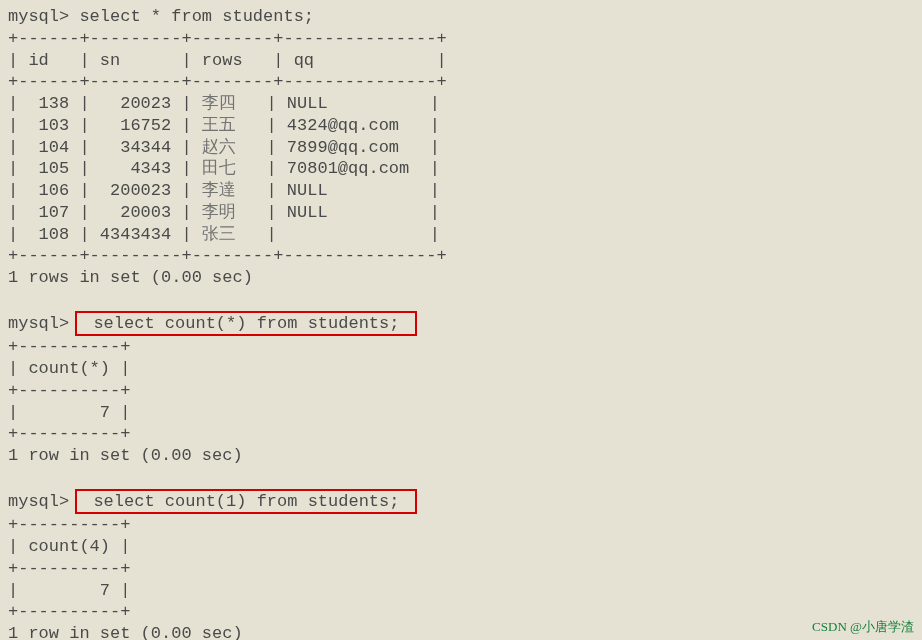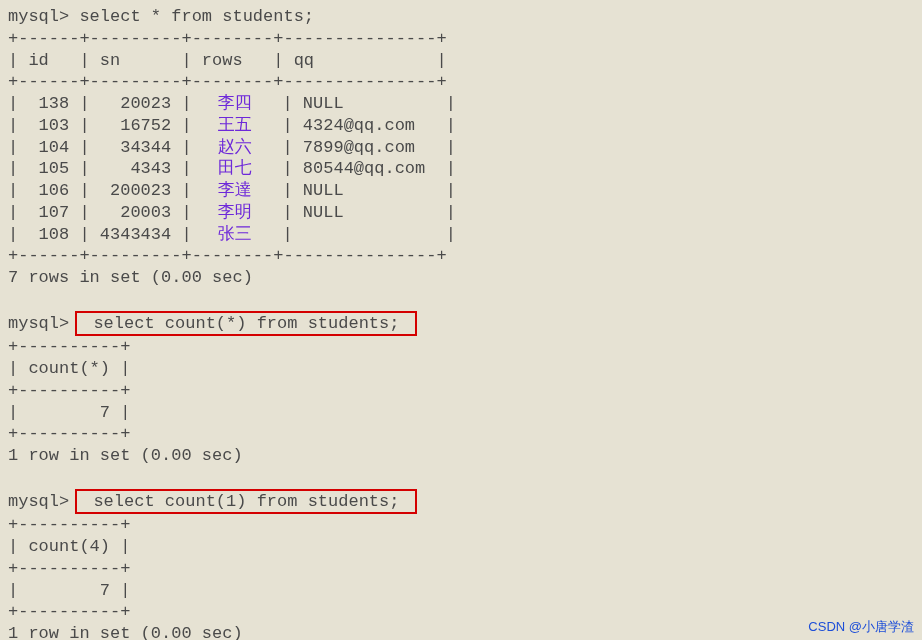--- a/index.html
+++ b/index.html
@@ -23,51 +23,50 @@
     .line {
       white-space: pre;
     }
     .highlight-box {
       border: 2px solid #d40000;
       display: inline-block;
       padding: 0 16px;
       margin-left: -4px;
     }
     .cjk {
-      color: #6d28d9;
-      margin-left: 16px;
+      color: #737373;
     }
     .watermark {
       position: absolute;
       bottom: 4px;
       right: 8px;
       font-size: 13px;
-      color: #1d4ed8;
-      font-family: Liberation Sans, sans-serif;
+      color: #15803d;
+      font-family: Liberation Serif, serif;
     }
   </style>
 </head>
 <body>
 
 <div class="line"><span>mysql&gt;</span> <span>select * from students;</span></div>
 
 <div class="line">+------+---------+--------+---------------+</div>
 <div class="line">| id   | sn      | rows   | qq            |</div>
 <div class="line">+------+---------+--------+---------------+</div>
 
 <div class="line"><span>|  138 |   20023 | </span><span class="cjk">李四</span><span>   | NULL          |</span></div>
 <div class="line"><span>|  103 |   16752 | </span><span class="cjk">王五</span><span>   | 4324@qq.com   |</span></div>
 <div class="line"><span>|  104 |   34344 | </span><span class="cjk">赵六</span><span>   | 7899@qq.com   |</span></div>
-<div class="line"><span>|  105 |    4343 | </span><span class="cjk">田七</span><span>   | 80544@qq.com  |</span></div>
+<div class="line"><span>|  105 |    4343 | </span><span class="cjk">田七</span><span>   | 70801@qq.com  |</span></div>
 <div class="line"><span>|  106 |  200023 | </span><span class="cjk">李達</span><span>   | NULL          |</span></div>
 <div class="line"><span>|  107 |   20003 | </span><span class="cjk">李明</span><span>   | NULL          |</span></div>
 <div class="line"><span>|  108 | 4343434 | </span><span class="cjk">张三</span><span>   |               |</span></div>
 
 <div class="line">+------+---------+--------+---------------+</div>
-<div class="line">7 rows in set (0.00 sec)</div>
+<div class="line">1 rows in set (0.00 sec)</div>
 <div class="line"> </div>
 
 <div class="line"><span>mysql&gt;</span> <span class="highlight-box"><span>select count(*) from students;</span></span></div>
 
 <div class="line">+----------+</div>
 <div class="line">| count(*) |</div>
 <div class="line">+----------+</div>
 <div class="line">|        7 |</div>
 <div class="line">+----------+</div>
 <div class="line">1 row in set (0.00 sec)</div>

